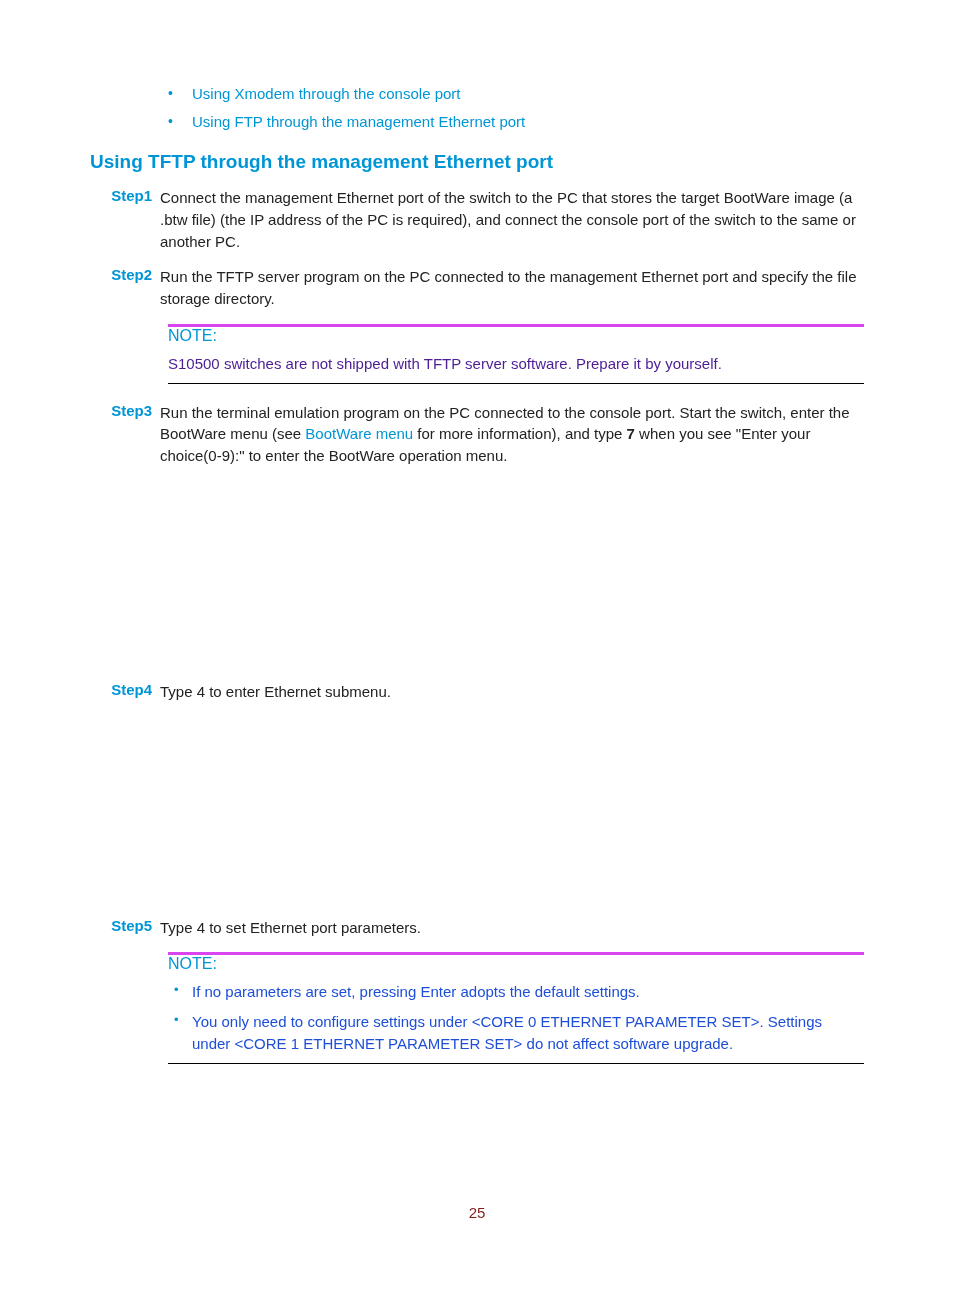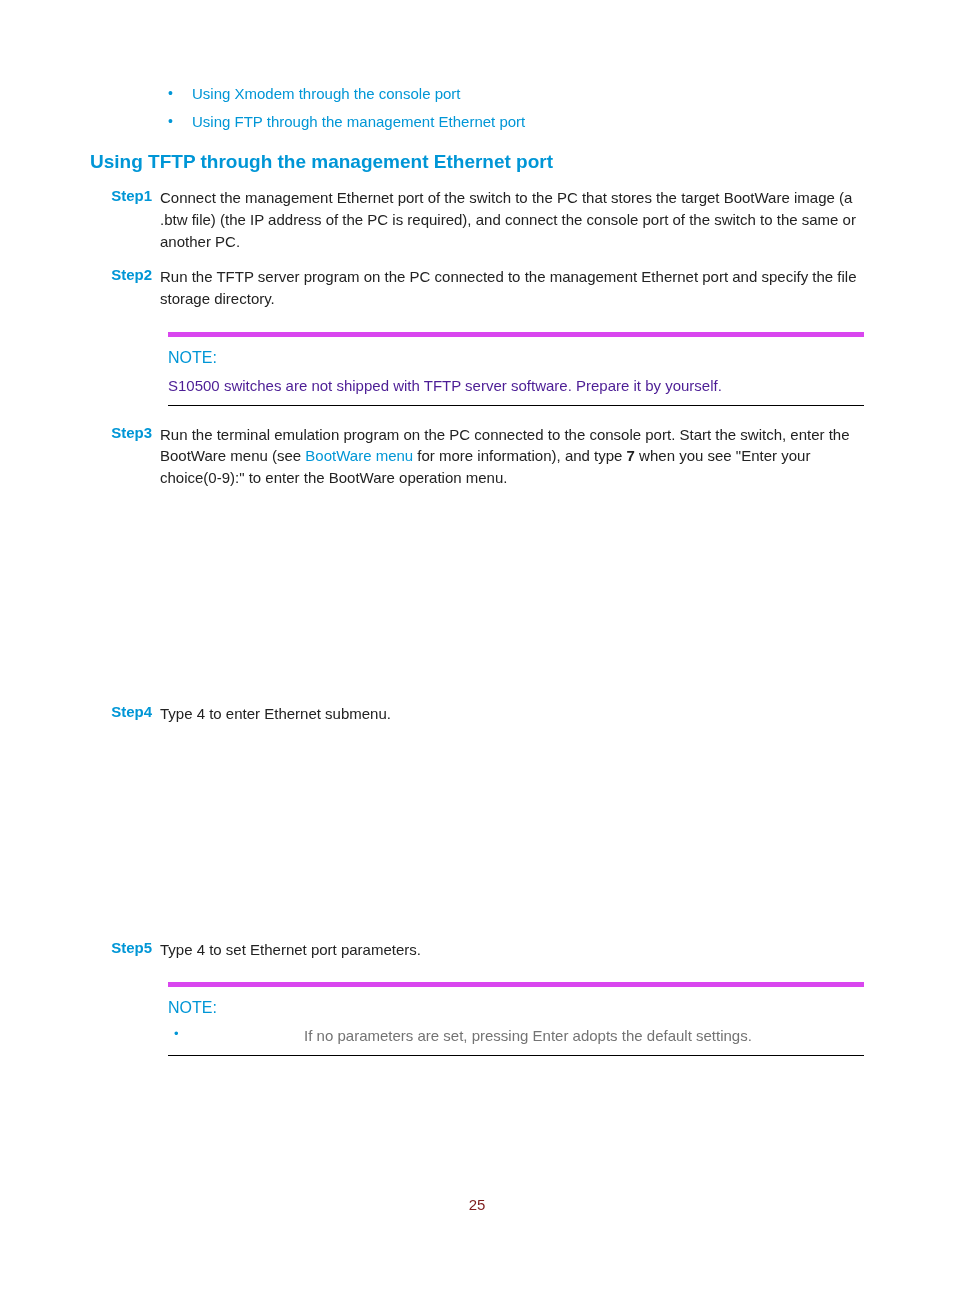--- a/index.html
+++ b/index.html
@@ -61,48 +61,47 @@
       flex: 1;
     }
     .inline-link {
       color: #0096d6;
     }
     .bold7 {
       font-weight: bold;
     }
     .note-box {
       margin-left: 78px;
-      margin-top: 22px;
+      margin-top: 6px;
       margin-bottom: 18px;
-      border-top: 5px solid #d946ef;
+      border-top: 3px solid #d946ef;
       border-bottom: 1px solid #000;
-      padding-top: 12px;
+      padding-top: 0;
       padding-bottom: 8px;
     }
     .note-label {
       color: #0096d6;
       font-size: 16px;
       margin-bottom: 8px;
     }
     .note-text {
       font-size: 15px;
       color: #4c1d95;
       line-height: 1.45;
     }
     .note-list {
       list-style: none;
     }
     .note-list li {
       position: relative;
       padding-left: 24px;
       margin-bottom: 8px;
       font-size: 15px;
-      color: #737373;
+      color: #1d4ed8;
       line-height: 1.45;
-      text-align: center;
     }
     .note-list li:last-child {
       margin-bottom: 0;
     }
     .note-list li::before {
       content: "•";
       position: absolute;
       left: 6px;
       color: #0096d6;
       font-size: 13px;
@@ -167,16 +166,17 @@
 
 <div class="step-row">
   <div class="step-label">Step5</div>
   <div class="step-body">Type 4 to set Ethernet port parameters.</div>
 </div>
 
 <div class="note-box">
   <div class="note-label">NOTE:</div>
   <ul class="note-list">
     <li>If no parameters are set, pressing Enter adopts the default settings.</li>
+    <li>You only need to configure settings under &lt;CORE 0 ETHERNET PARAMETER SET&gt;. Settings under &lt;CORE 1 ETHERNET PARAMETER SET&gt; do not affect software upgrade.</li>
   </ul>
 </div>
 
 <div class="page-number">25</div>
 
 </body></html>

